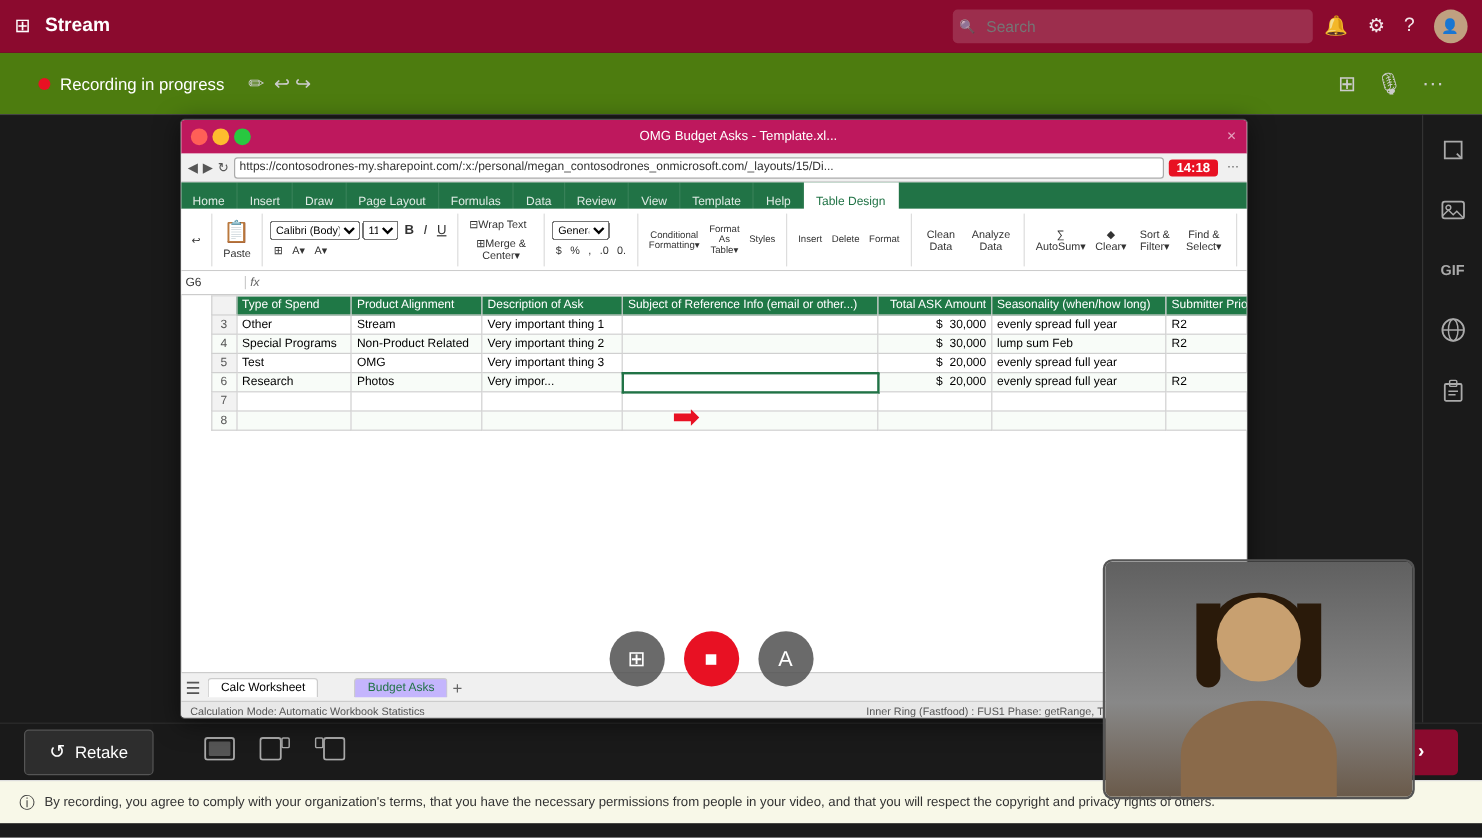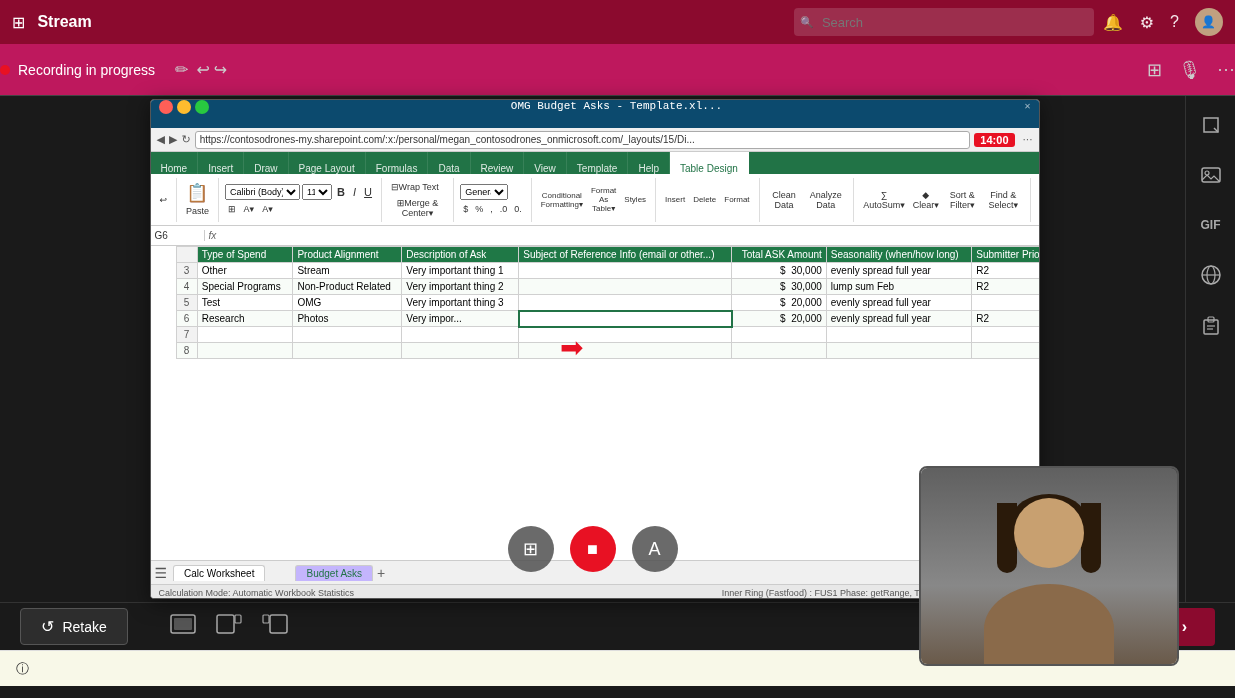--- a/index.html
+++ b/index.html
@@ -87,25 +87,25 @@
       align-items: center;
       justify-content: center;
       font-size: 12px;
       color: white;
       cursor: pointer;
       overflow: hidden;
     }
 
     
     .recording-bar {
-      background: #be185d;
+      background: #4d7c0f;
       height: 52px;
       display: flex;
       align-items: center;
-      padding: 0 0;
+      padding: 0 32px;
       border-bottom: 1px solid #444;
     }
     .recording-text {
       color: white;
       font-size: 14px;
       font-weight: 500;
     }
     .recording-dot {
       width: 10px;
       height: 10px;
@@ -166,27 +166,26 @@
       background: white;
       border: 1px solid #555;
       border-radius: 4px;
       overflow: hidden;
       box-shadow: 0 4px 20px rgba(0,0,0,0.5);
       position: relative;
     }
 
     
     .excel-titlebar {
-      background: #0c4a6e;
+      background: #be185d;
       height: 28px;
       display: flex;
-      align-items: flex-start;
+      align-items: center;
       padding: 0 8px;
       gap: 6px;
-      font-family: Liberation Mono, monospace;
     }
     .excel-titlebar-title {
       color: white;
       font-size: 11px;
       flex: 1;
       text-align: center;
     }
     .excel-ctrl-btn {
       width: 14px;
       height: 14px;
@@ -631,21 +630,21 @@
         </div>
         <span class="excel-titlebar-title">OMG Budget Asks - Template.xl...</span>
         <span style="color:rgba(255,255,255,0.6);font-size:10px;">✕</span>
       </div>
 
       <div class="excel-browser-bar">
         <button class="browser-nav-btn">◀</button>
         <button class="browser-nav-btn">▶</button>
         <button class="browser-nav-btn">↻</button>
         <input class="browser-url" type="text" value="https://contosodrones-my.sharepoint.com/:x:/personal/megan_contosodrones_onmicrosoft.com/_layouts/15/Di..." style="">
-        <span class="browser-timer">14:00</span>
+        <span class="browser-timer">14:18</span>
         <span style="font-size:10px;color:#555;margin-left:4px;">···</span>
       </div>
 
       <div class="excel-tabs">
         <div class="excel-tab">
             <span>Home</span>
           </div>
         <div class="excel-tab">
             <span>Insert</span>
           </div>
@@ -946,13 +945,14 @@
     </button>
   </div>
   <button class="next-btn">
     <span>Next</span>
     <span class="next-btn-arrow">›</span>
   </button>
 </div>
 
 <div class="consent-bar">
   <span class="consent-icon">ⓘ</span>
+  <span>By recording, you agree to comply with your organization's terms, that you have the necessary permissions from people in your video, and that you will respect the copyright and privacy rights of others.</span>
 </div>
 
 </body></html>

